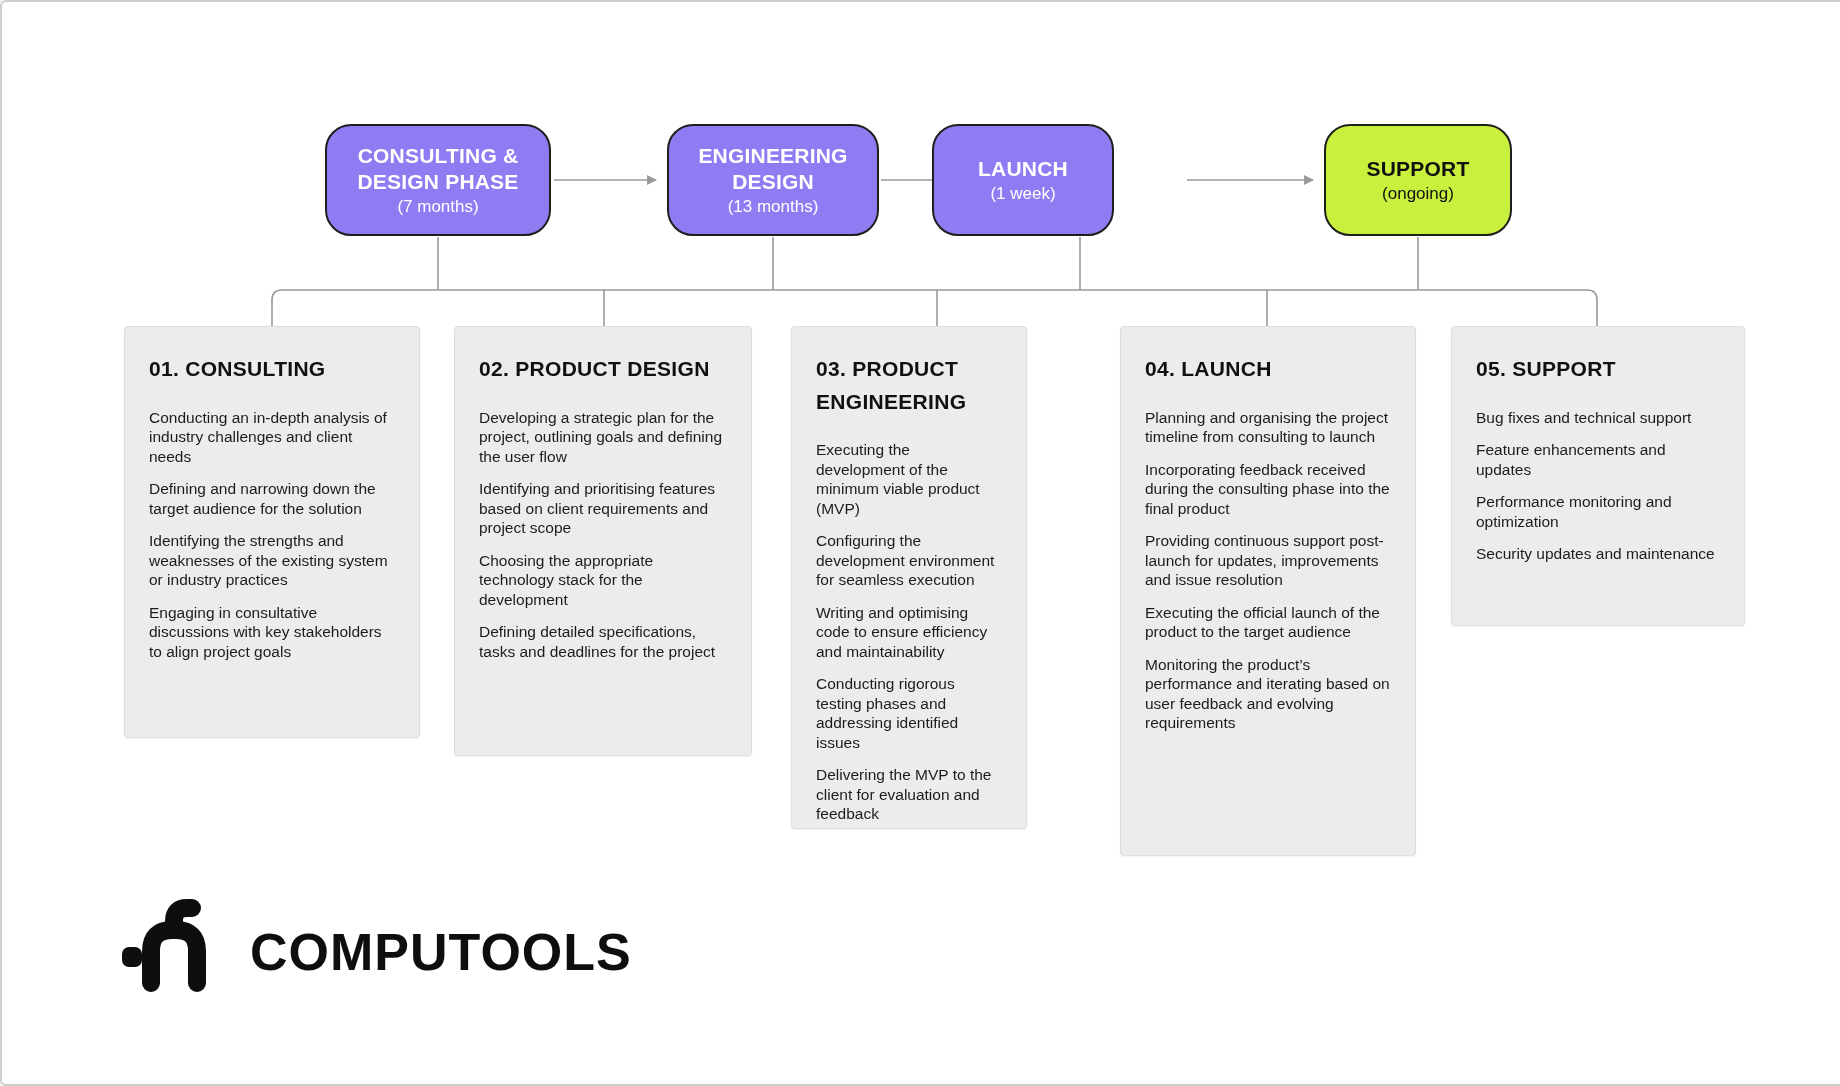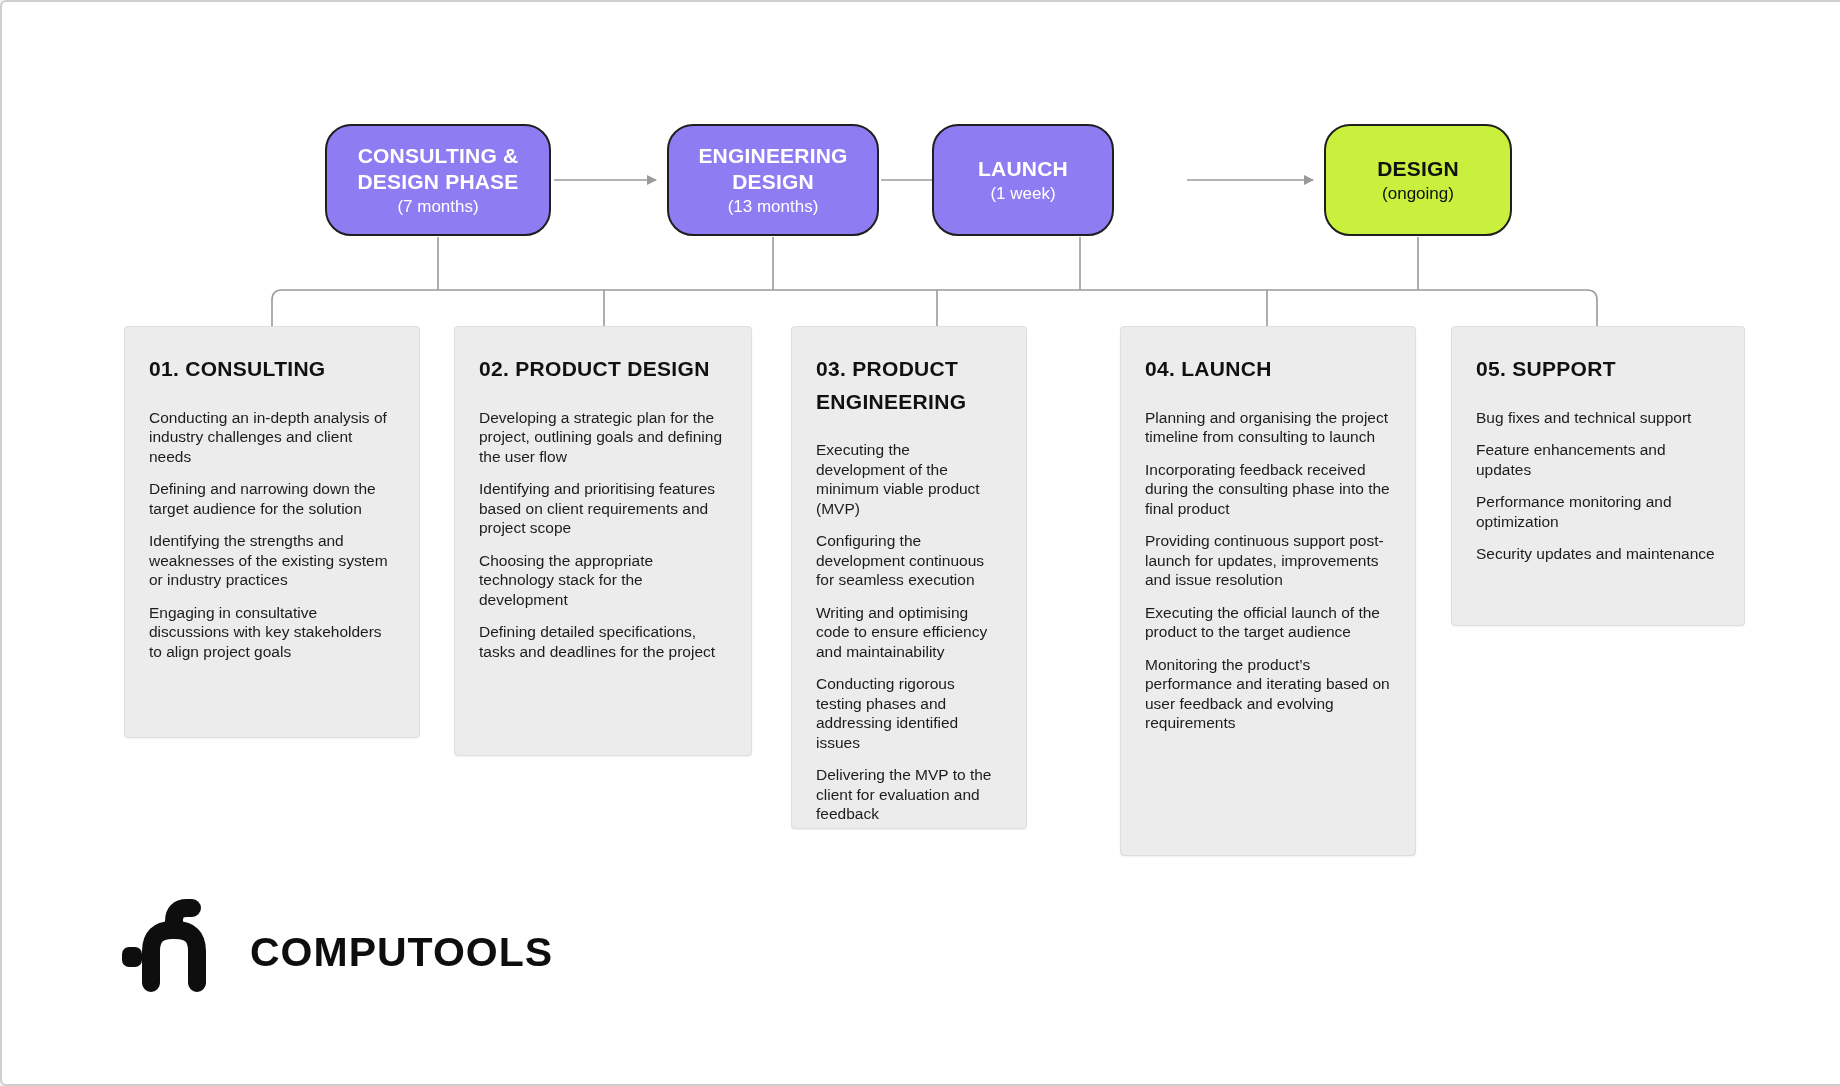--- a/index.html
+++ b/index.html
@@ -28,21 +28,21 @@
     line-height:1.55;color:#111;
   }
   .card p{
     margin:0 0 13px 0;font-size:15.5px;line-height:1.26;color:#1c1c1c;
   }
   .logo{
     position:absolute;left:118px;top:893px;height:100px;display:flex;
     align-items:center;gap:30px;
   }
   .logo-text{
-    font-size:41px;font-weight:800;letter-spacing:1px;color:#0e0e0e;margin-top:14px;
+    font-size:52px;font-weight:800;letter-spacing:1px;color:#0e0e0e;margin-top:14px;
   }
 </style>
 </head>
 <body>
 
 <div class="canvas">
 
   <svg class="connectors" width="1836" height="1082">
     <defs>
       <marker id="arrow" markerUnits="userSpaceOnUse" markerWidth="12" markerHeight="12" refX="9" refY="5" orient="auto">
@@ -77,21 +77,21 @@
     <div class="phase-title">ENGINEERING DESIGN</div>
     <div class="phase-duration">(13 months)</div>
   </div>
 
   <div class="phase" style="left:930px;top:122px;width:182px;">
     <div class="phase-title">LAUNCH</div>
     <div class="phase-duration">(1 week)</div>
   </div>
 
   <div class="phase green" style="left:1322px;top:122px;width:188px;">
-    <div class="phase-title">DESIGN</div>
+    <div class="phase-title">SUPPORT</div>
     <div class="phase-duration">(ongoing)</div>
   </div>
 
   <div class="card" style="left:122px;top:324px;width:296px;height:412px;">
     <h3>01. CONSULTING</h3>
     <p>Conducting an in-depth analysis of industry challenges and client needs</p>
     <p>Defining and narrowing down the target audience for the solution</p>
     <p>Identifying the strengths and weaknesses of the existing system or industry practices</p>
     <p>Engaging in consultative discussions with key stakeholders to align project goals</p>
   </div>
@@ -100,21 +100,21 @@
     <h3>02. PRODUCT DESIGN</h3>
     <p>Developing a strategic plan for the project, outlining goals and defining the user flow</p>
     <p>Identifying and prioritising features based on client requirements and project scope</p>
     <p>Choosing the appropriate technology stack for the development</p>
     <p>Defining detailed specifications, tasks and deadlines for the project</p>
   </div>
 
   <div class="card" style="left:789px;top:324px;width:236px;height:503px;">
     <h3>03. PRODUCT ENGINEERING</h3>
     <p>Executing the development of the minimum viable product (MVP)</p>
-    <p>Configuring the development continuous for seamless execution</p>
+    <p>Configuring the development environment for seamless execution</p>
     <p>Writing and optimising code to ensure efficiency and maintainability</p>
     <p>Conducting rigorous testing phases and addressing identified issues</p>
     <p>Delivering the MVP to the client for evaluation and feedback</p>
   </div>
 
   <div class="card" style="left:1118px;top:324px;width:296px;height:530px;">
     <h3>04. LAUNCH</h3>
     <p>Planning and organising the project timeline from consulting to launch</p>
     <p>Incorporating feedback received during the consulting phase into the final product</p>
     <p>Providing continuous support post-launch for updates, improvements and issue resolution</p>

